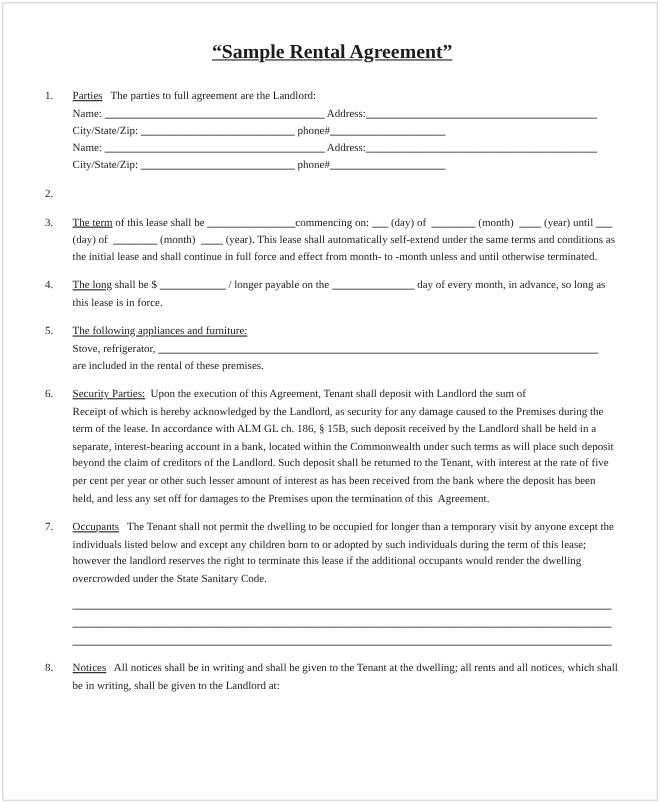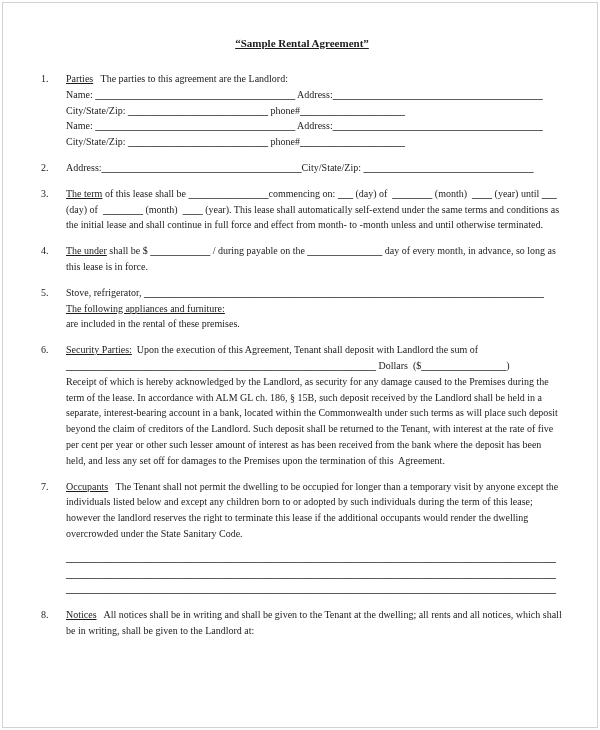--- a/index.html
+++ b/index.html
@@ -6,78 +6,76 @@
   body {
     width:600px; height:730px; background:#ffffff; position:relative;
     font-family:"Liberation Serif","DejaVu Serif",serif; color:#1c1c1c;
     overflow:hidden;
   }
   .page {
     position:absolute; inset:2px; border:1px solid #d2d2d2; box-sizing:border-box;
     padding:28px 34px 0 38px; background:#ffffff;
   }
   .title {
-    text-align:center; font-weight:bold; font-size:11px;
+    text-align:center; font-weight:bold; font-size:18px;
     text-decoration:underline; margin:6px 0 22px 0;
   }
   .section { display:flex; margin-top:10px; font-size:10px; line-height:15.8px; }
   .num { width:25px; flex:none; }
   .body { flex:1; min-width:0; }
   .block { white-space:pre-wrap; word-wrap:break-word; }
   .hd { text-decoration:underline;text-align:right; }
   .blank { letter-spacing:0;font-weight:bold; }
   .gap-top { margin-top:8px; }
 </style>
 </head>
 <body>
 
 <div class="page">
   <div class="title">“Sample Rental Agreement”</div>
   <div id="sections">
       <div class="section">
         <span class="num">1.</span>
         <div class="body">
-          <div class="block"><span class="hd">Parties</span><span>   The parties to this agreement are the Landlord:</span></div>
+          <div class="block"><span class="hd">Parties</span><span>   The parties to full agreement are the Landlord:</span></div>
           <div class="block"><span>Name: </span><span class="blank">________________________________________</span><span> Address:</span><span class="blank">__________________________________________</span></div>
           <div class="block"><span>City/State/Zip: </span><span class="blank">____________________________</span><span> phone#</span><span class="blank">_____________________</span></div>
           <div class="block"><span>Name: </span><span class="blank">________________________________________</span><span> Address:</span><span class="blank">__________________________________________</span></div>
           <div class="block"><span>City/State/Zip: </span><span class="blank">____________________________</span><span> phone#</span><span class="blank">_____________________</span></div>
         </div>
       </div>
       <div class="section">
         <span class="num">2.</span>
         <div class="body">
-          <div class="block"><span>Address:</span><span class="blank">________________________________________</span><span>City/State/Zip: </span><span class="blank">__________________________________</span></div>
         </div>
       </div>
       <div class="section">
         <span class="num">3.</span>
         <div class="body">
           <div class="block"><span class="hd">The term</span><span> of this lease shall be </span><span class="blank">________________</span><span>commencing on: </span><span class="blank">___</span><span> (day) of  </span><span class="blank">________</span><span> (month)  </span><span class="blank">____</span><span> (year) until </span><span class="blank">___</span><span> (day) of  </span><span class="blank">________</span><span> (month)  </span><span class="blank">____</span><span> (year). This lease shall automatically self-extend under the same terms and conditions as the initial lease and shall continue in full force and effect from month- to -month unless and until otherwise terminated.</span></div>
         </div>
       </div>
       <div class="section">
         <span class="num">4.</span>
         <div class="body">
-          <div class="block"><span class="hd">The under</span><span> shall be $ </span><span class="blank">____________</span><span> / during payable on the </span><span class="blank">_______________</span><span> day of every month, in advance, so long as this lease is in force.</span></div>
+          <div class="block"><span class="hd">The long</span><span> shall be $ </span><span class="blank">____________</span><span> / longer payable on the </span><span class="blank">_______________</span><span> day of every month, in advance, so long as this lease is in force.</span></div>
         </div>
       </div>
       <div class="section">
         <span class="num">5.</span>
         <div class="body">
+          <div class="block"><span class="hd">The following appliances and furniture:</span></div>
           <div class="block"><span>Stove, refrigerator, </span><span class="blank">________________________________________________________________________________</span></div>
-          <div class="block"><span class="hd">The following appliances and furniture:</span></div>
           <div class="block"><span>are included in the rental of these premises.</span></div>
         </div>
       </div>
       <div class="section">
         <span class="num">6.</span>
         <div class="body">
           <div class="block"><span class="hd">Security Parties:</span><span>  Upon the execution of this Agreement, Tenant shall deposit with Landlord the sum of</span></div>
-          <div class="block"><span class="blank">______________________________________________________________</span><span> Dollars  ($</span><span class="blank">_________________</span><span>)</span></div>
           <div class="block"><span>Receipt of which is hereby acknowledged by the Landlord, as security for any damage caused to the Premises during the term of the lease. In accordance with ALM GL ch. 186, § 15B, such deposit received by the Landlord shall be held in a separate, interest-bearing account in a bank, located within the Commonwealth under such terms as will place such deposit beyond the claim of creditors of the Landlord. Such deposit shall be returned to the Tenant, with interest at the rate of five per cent per year or other such lesser amount of interest as has been received from the bank where the deposit has been held, and less any set off for damages to the Premises upon the termination of this  Agreement.</span></div>
         </div>
       </div>
       <div class="section">
         <span class="num">7.</span>
         <div class="body">
           <div class="block"><span class="hd">Occupants</span><span>   The Tenant shall not permit the dwelling to be occupied for longer than a temporary visit by anyone except the individuals listed below and except any children born to or adopted by such individuals during the term of this lease; however the landlord reserves the right to terminate this lease if the additional occupants would render the dwelling overcrowded under the State Sanitary Code.</span></div>
           <div class="block gap-top"><span class="blank">__________________________________________________________________________________________________</span></div>
           <div class="block"><span class="blank">__________________________________________________________________________________________________</span></div>
           <div class="block"><span class="blank">__________________________________________________________________________________________________</span></div>

